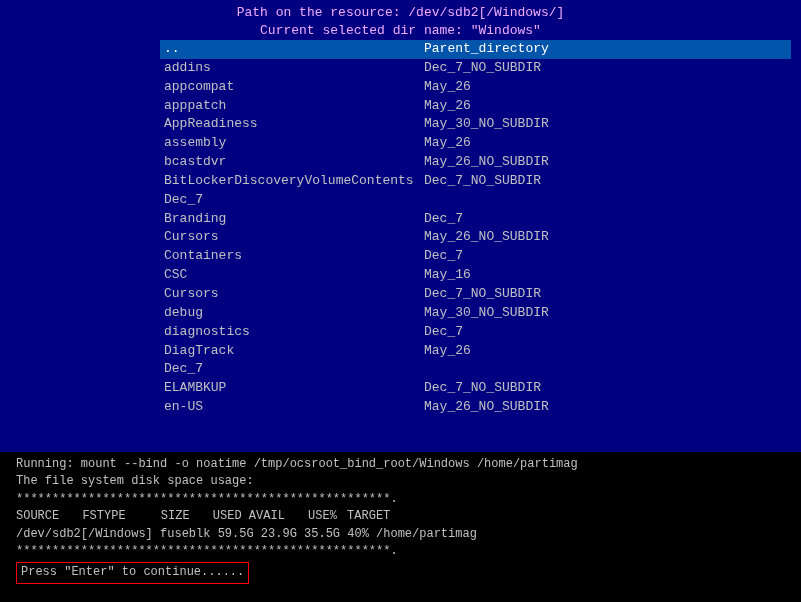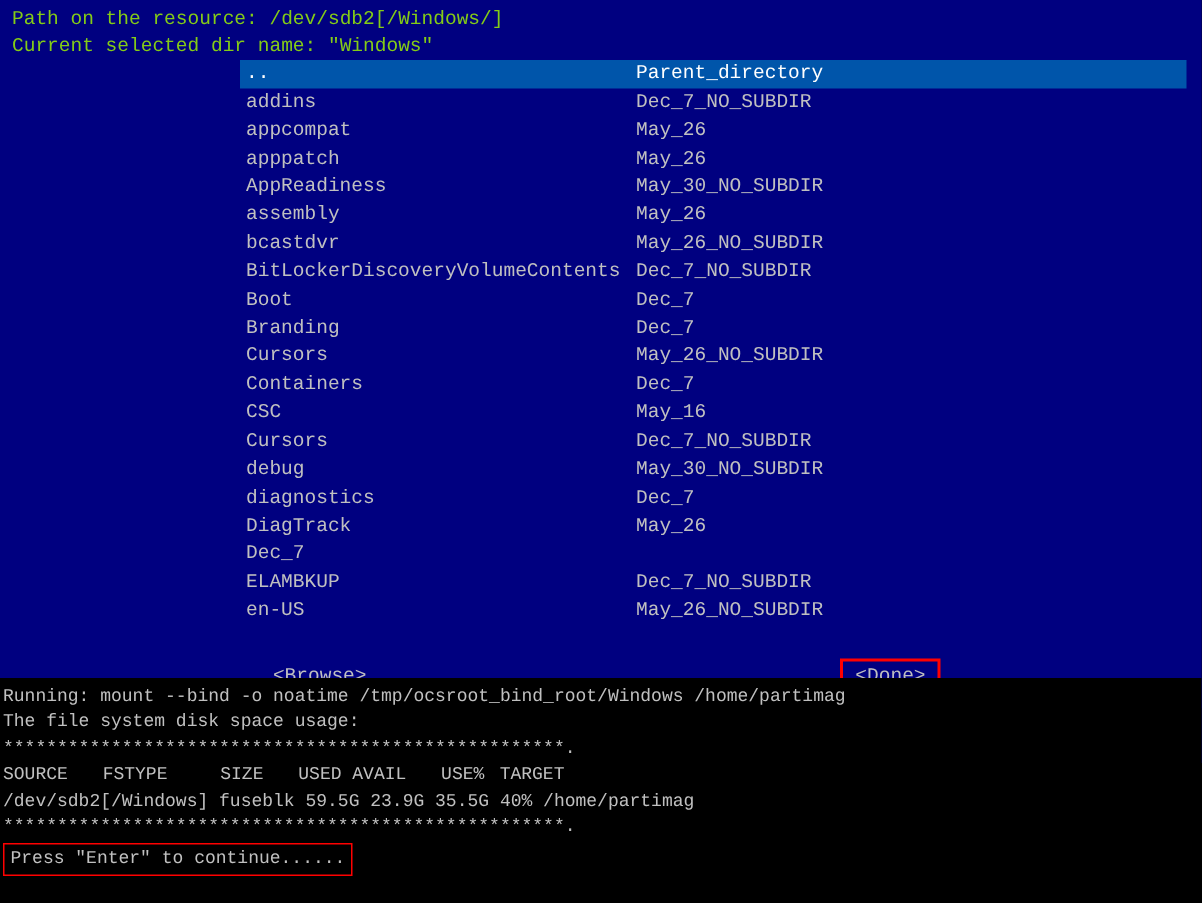--- a/index.html
+++ b/index.html
@@ -22,23 +22,24 @@
       top: 0;
       left: 0;
       right: 0;
       bottom: 130px;
       background: #000080;
       color: #c0c0c0;
       padding: 4px 8px;
     }
 
     #path-info {
-      color: #84cc16;
+      color: #f0abfc;
       margin-bottom: 2px;
       line-height: 1.4;
+      text-align: center;
     }
 
     #file-list-container {
       position: absolute;
       top: 40px;
       left: 160px;
       right: 10px;
       bottom: 55px;
       background: #000080;
       overflow: hidden;
@@ -120,21 +121,21 @@
     }
 
     #terminal-section {
       position: absolute;
       bottom: 0;
       left: 0;
       right: 0;
       height: 150px;
       background: #000;
       color: #c0c0c0;
-      padding: 4px 2px;
+      padding: 4px 16px;
       font-size: 12px;
       line-height: 1.45;
     }
 
     .terminal-line {
       white-space: nowrap;
       overflow: hidden;
     }
 
     #press-enter-box {
@@ -182,21 +183,20 @@
         </div>
         <div class="file-row">
           <span class="file-name">bcastdvr</span>
           <span class="file-date">May_26_NO_SUBDIR</span>
         </div>
         <div class="file-row">
           <span class="file-name">BitLockerDiscoveryVolumeContents</span>
           <span class="file-date">Dec_7_NO_SUBDIR</span>
         </div>
         <div class="file-row">
-          <span class="file-name">Boot</span>
           <span class="file-date">Dec_7</span>
         </div>
         <div class="file-row">
           <span class="file-name">Branding</span>
           <span class="file-date">Dec_7</span>
         </div>
         <div class="file-row">
           <span class="file-name">Cursors</span>
           <span class="file-date">May_26_NO_SUBDIR</span>
         </div>
@@ -235,24 +235,20 @@
           <span class="file-name">en-US</span>
           <span class="file-date">May_26_NO_SUBDIR</span>
         </div>
         <div class="file-row">
           <span class="file-name">Fonts</span>
           <span class="file-date">May_26_NO_SUBDIR</span>
         </div>
       </div>
   </div>
 
-  <div id="buttons-row">
-    <button class="dialog-button">&lt;Browse&gt;</button>
-    <button class="dialog-button done-button">&lt;Done&gt;</button>
-  </div>
 </div>
 
 <div id="terminal-section">
   <div class="terminal-line">Running: mount --bind -o noatime /tmp/ocsroot_bind_root/Windows /home/partimag</div>
   <div class="terminal-line">The file system disk space usage:</div>
   <div class="terminal-line">****************************************************.</div>
   <div class="terminal-line">
     <span>SOURCE</span>
     <span style="margin-left:16px">FSTYPE</span>
     <span style="margin-left:28px">SIZE</span>

